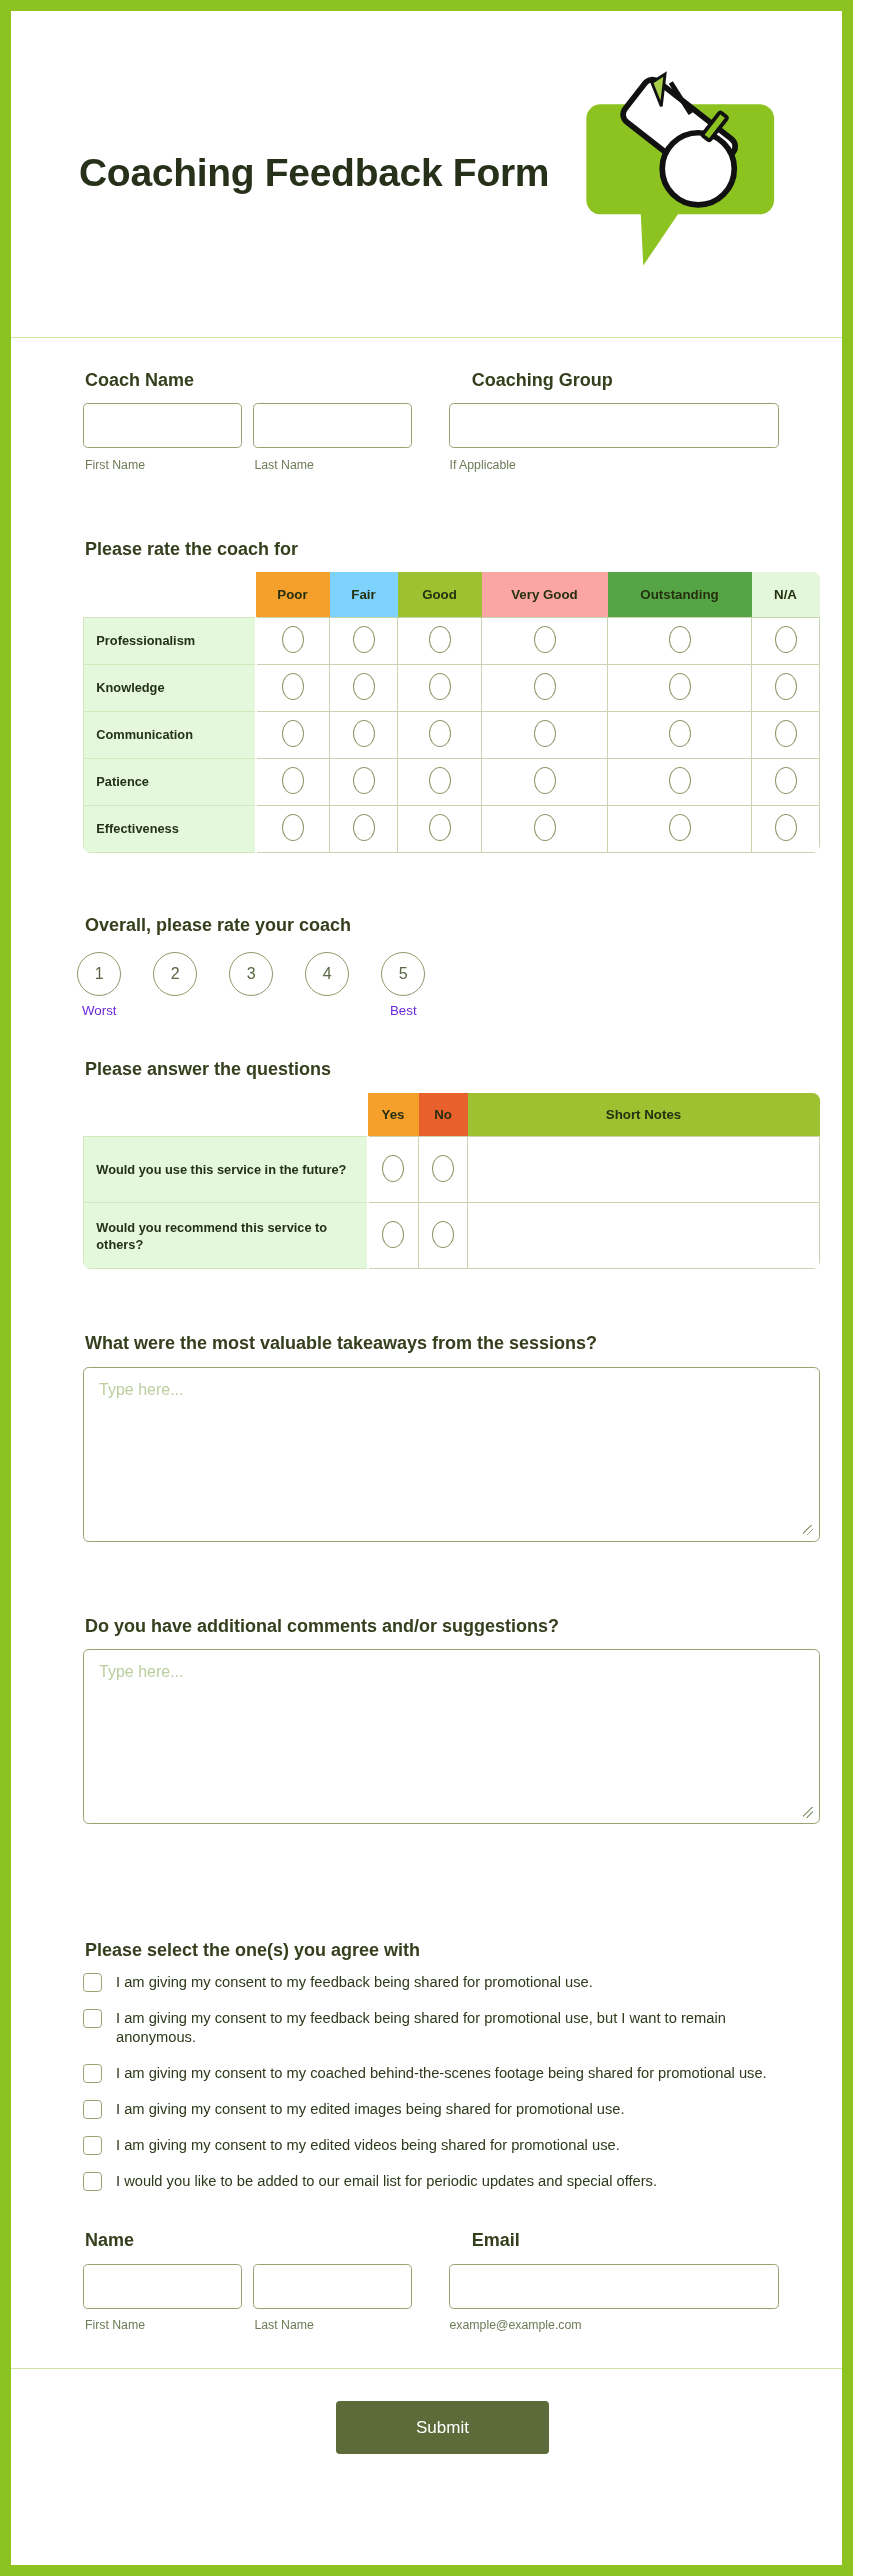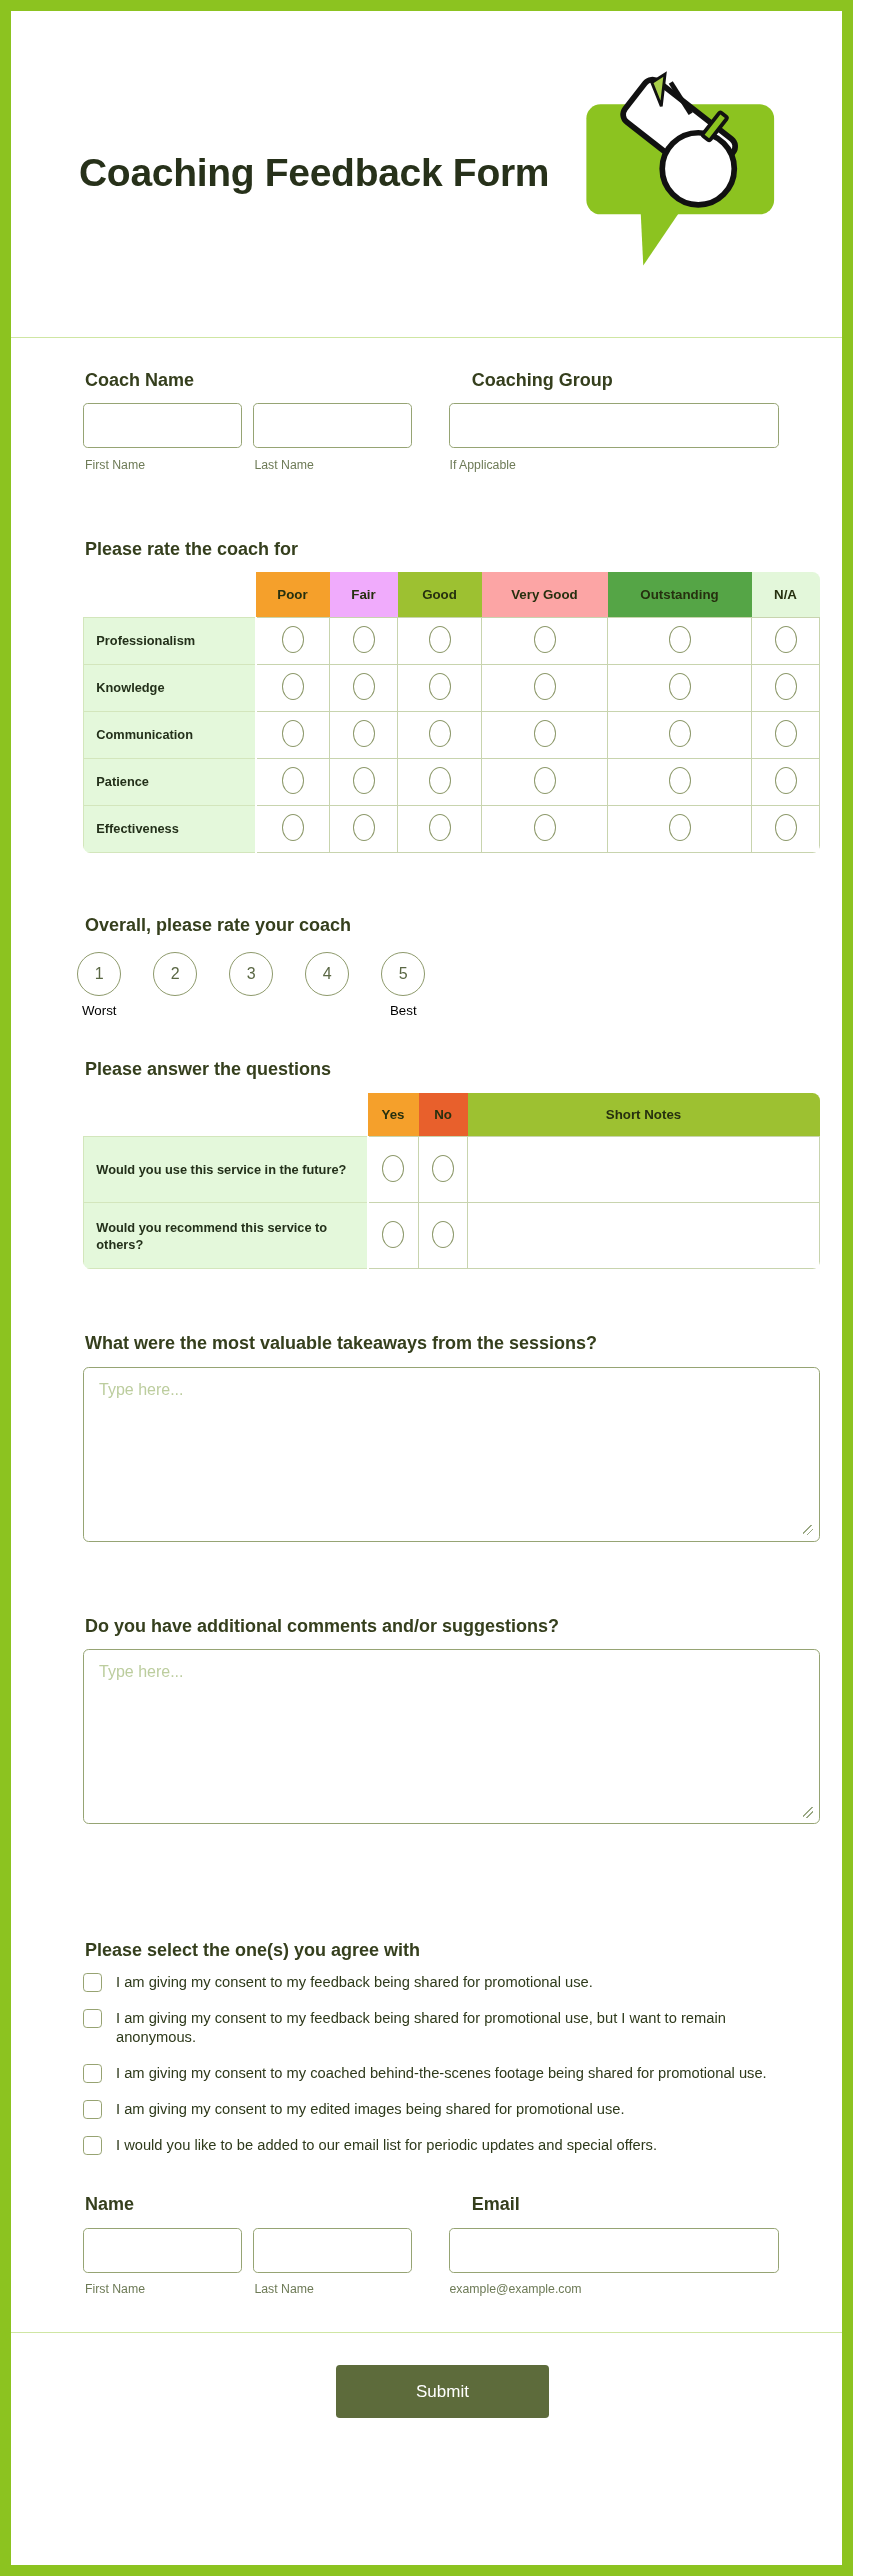--- a/index.html
+++ b/index.html
@@ -50,42 +50,42 @@
   
   .tbl-round { border-radius:7.6px; overflow:hidden; width:737px; margin-top:5.7px; }
   table.matrix { border-collapse:collapse; table-layout:fixed; width:737px; }
   .matrix th, .matrix td { padding:0; }
   .matrix thead tr { height:45px; }
   .matrix tbody tr { height:47px; }
   table.qmatrix thead tr { height:44px; }
   table.qmatrix tbody tr { height:66px; }
   .matrix thead th.spacer { border:none; background:#fff; }
   .matrix thead th.h { font-size:13.3px; font-weight:600; color:#26300F; text-align:center; border:none; }
-  .hc0 { background:#F5A02B; } .hc1 { background:#f0abfc;margin-top:44px; } .hc2 { background:#9DC131; }
+  .hc0 { background:#F5A02B; } .hc1 { background:#7dd3fc;margin-top:44px; } .hc2 { background:#9DC131; }
   .hc3 { background:#fca5a5; } .hc4 { background:#55A546; } .hc5 { background:#E3F7DA; }
   .qc0 { background:#F5A02B; } .qc1 { background:#E8602C; } .qc2 { background:#9DC131; }
   .matrix th.rowlabel {
     border:0.9px solid #D3E6BC; border-right:2.8px solid #ffffff;
     background:#E4F8DB; font-size:12.8px; font-weight:600; color:#23301A;
     text-align:left; padding:0 12.3px; line-height:17px;
   }
   .matrix td.rcell { border:0.9px solid #C8D4AE; background:#fff; text-align:center; vertical-align:middle; }
   .radio {
     display:inline-block; width:22px; height:26.5px;
     border:1.9px solid #8E9A6C; border-radius:50%; background:#fff;
   }
   
   .circles { display:flex; gap:32px; margin-left:-5.7px; margin-top:15px; }
   .circle {
     width:44px; height:44px; border:1.9px solid #8E9A6C; border-radius:50%;
     display:flex; align-items:center; justify-content:center;
     font-size:16px; color:#5A6744; background:#fff;
   }
   .scale-labels { display:flex; gap:32px; margin-left:-5.7px; margin-top:7.6px; }
-  .scale-labels div { width:44px; text-align:center; font-size:13.3px; color:#000000; }
+  .scale-labels div { width:44px; text-align:center; font-size:13.3px; color:#6d28d9; }
   
   .ta-wrap { position:relative; width:737px; margin-top:5.7px; }
   textarea.big {
     width:737px; height:175px; border:0.9px solid #96A474; border-radius:5.7px;
     background:#fff; resize:none; padding:13.3px 15px;
     font:16px "Liberation Sans", sans-serif; color:#2E3A1B;
   }
   textarea.big::placeholder { color:#BCCD9E; }
   .resize-handle {
     position:absolute; right:6.6px; bottom:9.5px; width:10.4px; height:10.4px;
@@ -309,20 +309,24 @@
       <div class="consent-item">
         <span class="cbox"></span>
         <span class="consent-text">I am giving my consent to my coached behind-the-scenes footage being shared for promotional use.</span>
       </div>
       <div class="consent-item">
         <span class="cbox"></span>
         <span class="consent-text">I am giving my consent to my edited images being shared for promotional use.</span>
       </div>
       <div class="consent-item">
         <span class="cbox"></span>
+        <span class="consent-text">I am giving my consent to my edited videos being shared for promotional use.</span>
+      </div>
+      <div class="consent-item">
+        <span class="cbox"></span>
         <span class="consent-text">I would you like to be added to our email list for periodic updates and special offers.</span>
       </div>
     </div>
 
     <div class="sec-name">
       <div class="labels-row">
         <div class="q-label w-name">Name</div>
         <div class="q-label">Email</div>
       </div>
       <div class="fields-row">

